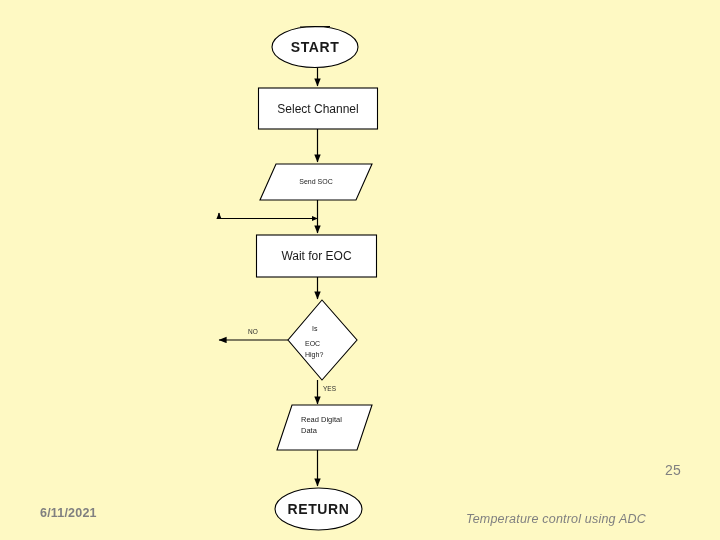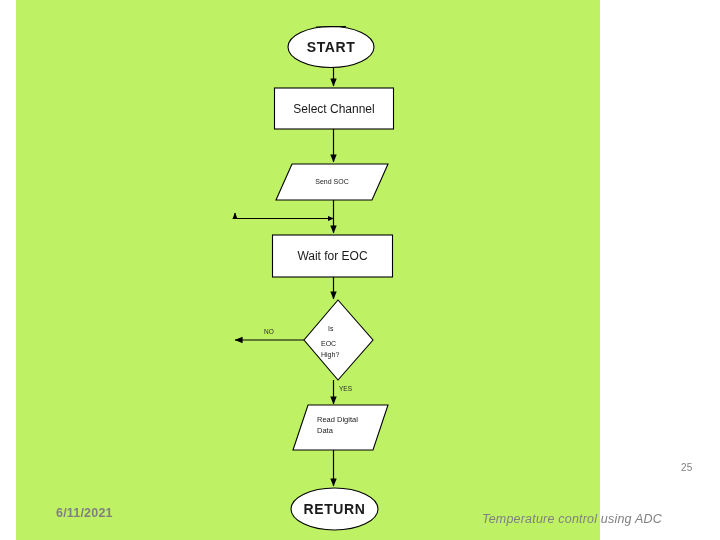--- a/index.html
+++ b/index.html
@@ -11,24 +11,23 @@
     width: 720px;
     height: 540px;
     position: relative;
     overflow: hidden;
     font-family: "Liberation Sans", sans-serif;
     color: #000000;
   }
   #slide {
     position: absolute;
     left: 0; top: 0;
-    width: 584px;
+    width: 720px;
     height: 540px;
-    background: #bef264;
-    margin-left: 16px;
+    background: #fef9c3;
   }
   #flow-svg {
     position: absolute;
     left: 0; top: 0;
     width: 720px;
     height: 540px;
   }
   .shape-text {
     font-family: "Liberation Sans", sans-serif;
     fill: #1a1a1a;
@@ -78,21 +77,21 @@
     font-weight: bold;
   }
   #footer-title {
     left: 466px;
     top: 512px;
     font-style: italic;
   }
   #slide-number {
     left: 665px;
     top: 462px;
-    font-size: 10px;
+    font-size: 14px;
   }
 </style>
 </head>
 <body>
 
 <div id="slide">
 
   <svg id="flow-svg" viewBox="0 0 720 540">
     <defs>
       <marker id="arrow" markerWidth="9" markerHeight="9" refX="7.6" refY="3.2" orient="auto" markerUnits="userSpaceOnUse">

